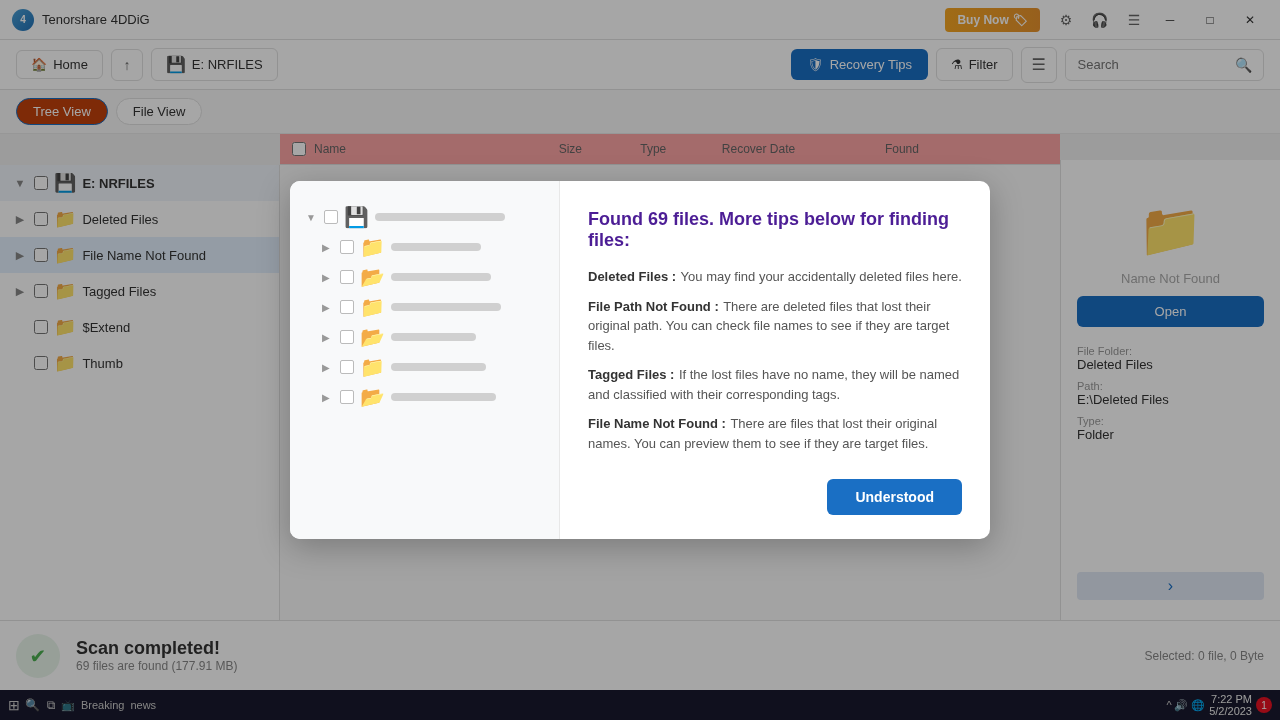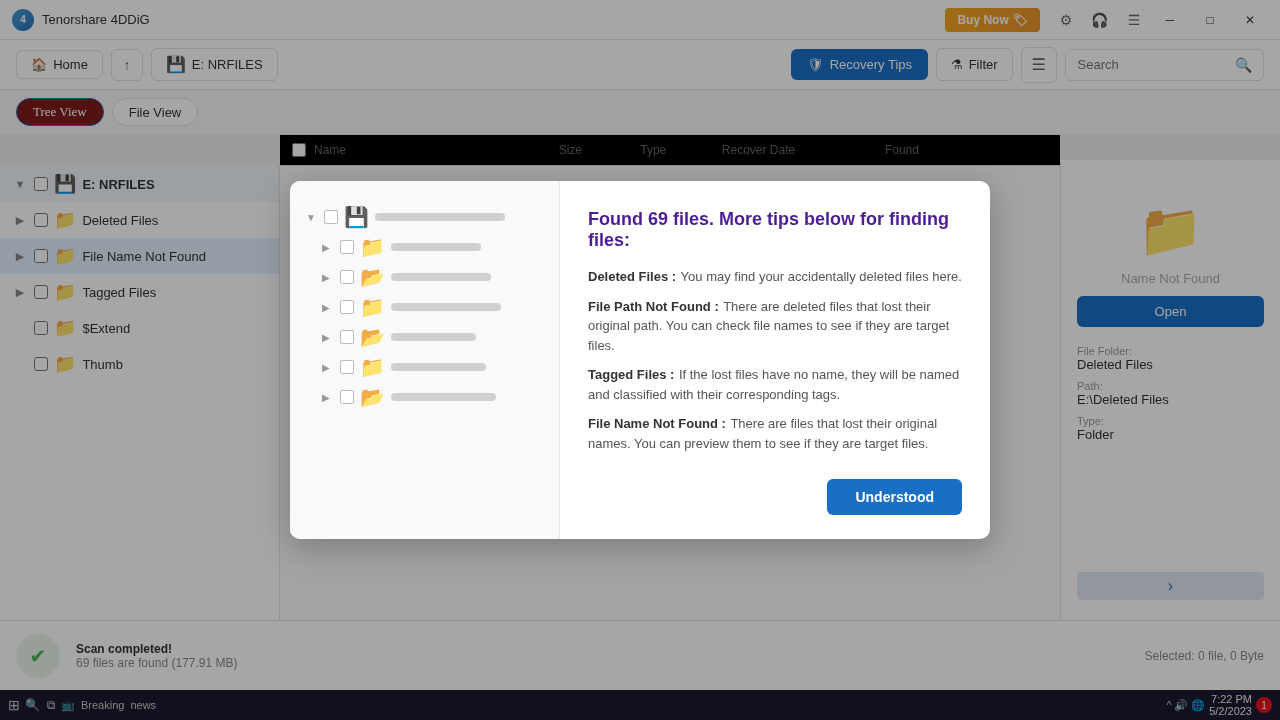--- a/index.html
+++ b/index.html
@@ -91,41 +91,41 @@
     }
 
     
     .view-toggle {
       display: flex; padding: 8px 16px; gap: 8px; background: #f8f8f8; border-bottom: 1px solid #e8e8e8;
     }
     .view-tab {
       padding: 5px 16px; border-radius: 20px; font-size: 13px; cursor: pointer; border: 1px solid #e0e0e0;
       background: white; color: #333;
     }
-    .view-tab.active { background: #7f1d1d; color: white; border-color: #1a6fc4; font-family: Liberation Serif, serif; }
+    .view-tab.active { background: #c2410c; color: white; border-color: #1a6fc4; }
 
     
     .sidebar {
       width: 280px; min-width: 280px; background: #ffffff; border-right: 1px solid #e0e0e0;
       overflow-y: auto;
     }
     .sidebar-item {
       display: flex; align-items: center; gap: 6px; padding: 7px 12px;
       cursor: pointer; font-size: 13px; color: #333;
     }
     .sidebar-item.selected { background: #e3f0fd; }
     .sidebar-item .expand-icon { width: 16px; text-align: center; color: #888; font-size: 11px; }
     .sidebar-item .item-icon { font-size: 18px; }
     .sidebar-item .item-label { flex: 1; }
     .sidebar-checkbox { width: 14px; height: 14px; }
     .sidebar-root { background: #f0f4fa; font-weight: 600; }
 
     
     .col-header {
-      display: flex; align-items: center; padding: 8px 12px; background: #000000;
+      display: flex; align-items: center; padding: 8px 12px; background: #fca5a5;
       border-bottom: 1px solid #e0e0e0; font-size: 12px; color: #666; font-weight: 500;
     }
     .col-name { flex: 3; }
     .col-size { flex: 1; }
     .col-type { flex: 1; }
     .col-date { flex: 2; }
     .col-path { flex: 2; }
 
     
     .content-area {
@@ -148,21 +148,21 @@
       height: 70px; background: #ffffff; border-top: 1px solid #e0e0e0;
       display: flex; align-items: center; padding: 0 16px; gap: 16px;
       position: absolute; bottom: 30px; left: 0; right: 0;
     }
     .scan-complete-icon {
       width: 44px; height: 44px; border-radius: 50%; background: #e8f4ea;
       display: flex; align-items: center; justify-content: center; font-size: 20px; color: #4caf50;
       flex-shrink: 0;
     }
     .scan-complete-text { flex: 1; }
-    .scan-complete-title { font-size: 12px; font-weight: 600; color: #333; }
+    .scan-complete-title { font-size: 18px; font-weight: 600; color: #333; }
     .scan-complete-sub { font-size: 12px; color: #888; }
     .recover-btn {
       background: #1a6fc4; color: white; border: none; border-radius: 6px;
       padding: 10px 28px; font-size: 14px; font-weight: 600; cursor: pointer;
     }
     .selected-info { font-size: 12px; color: #888; text-align: right; }
 
     
     .taskbar {
       height: 30px; background: #1a1a2e; display: flex; align-items: center; justify-content: space-between;

